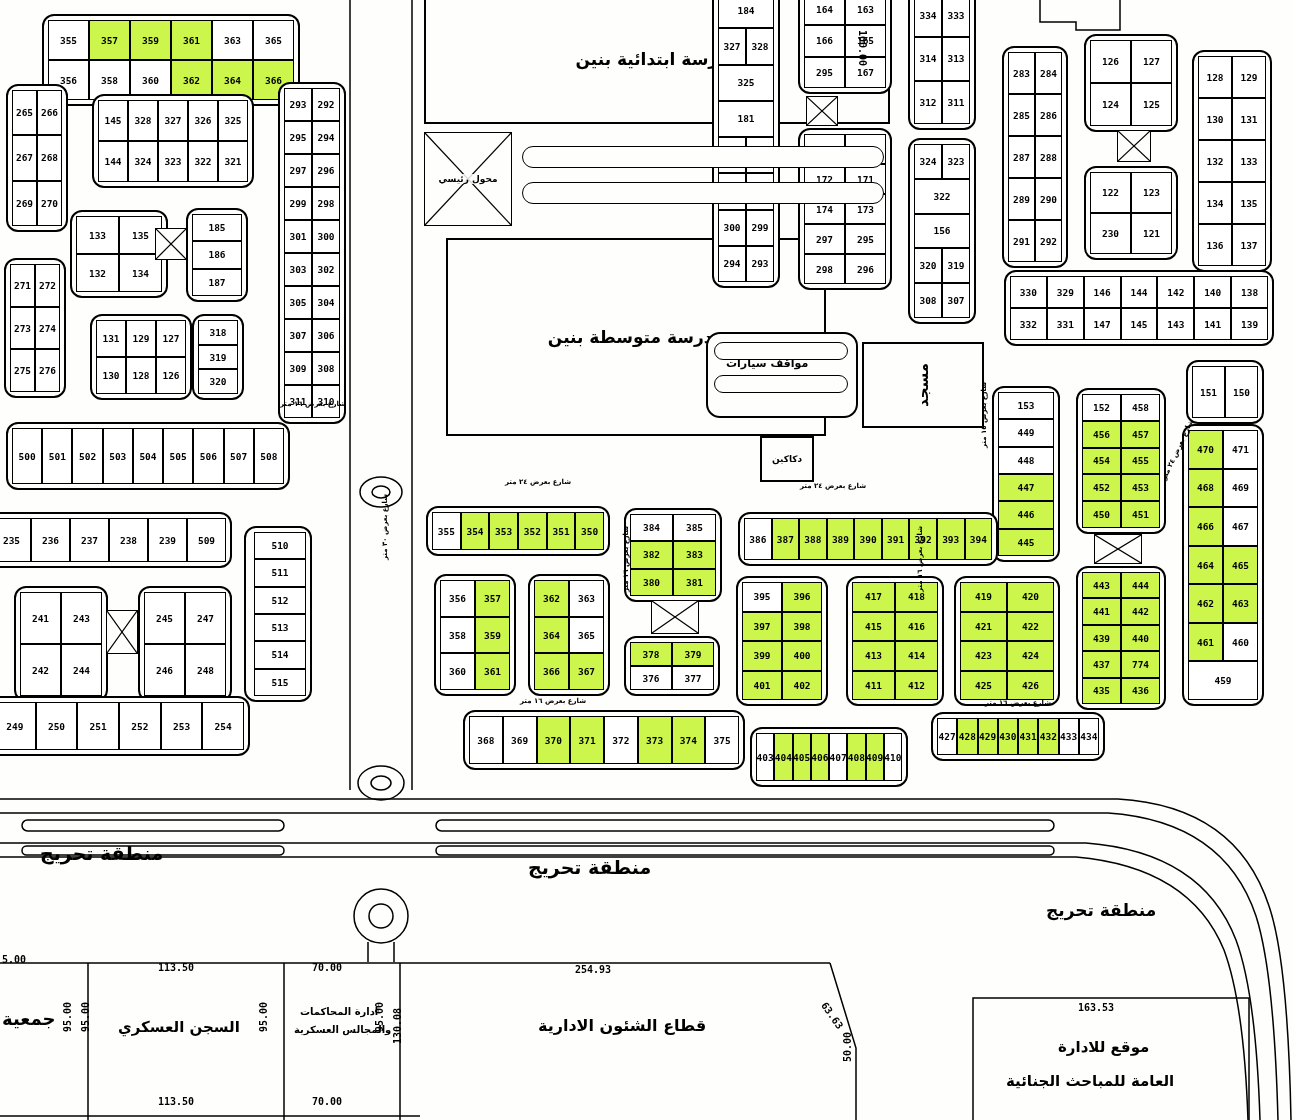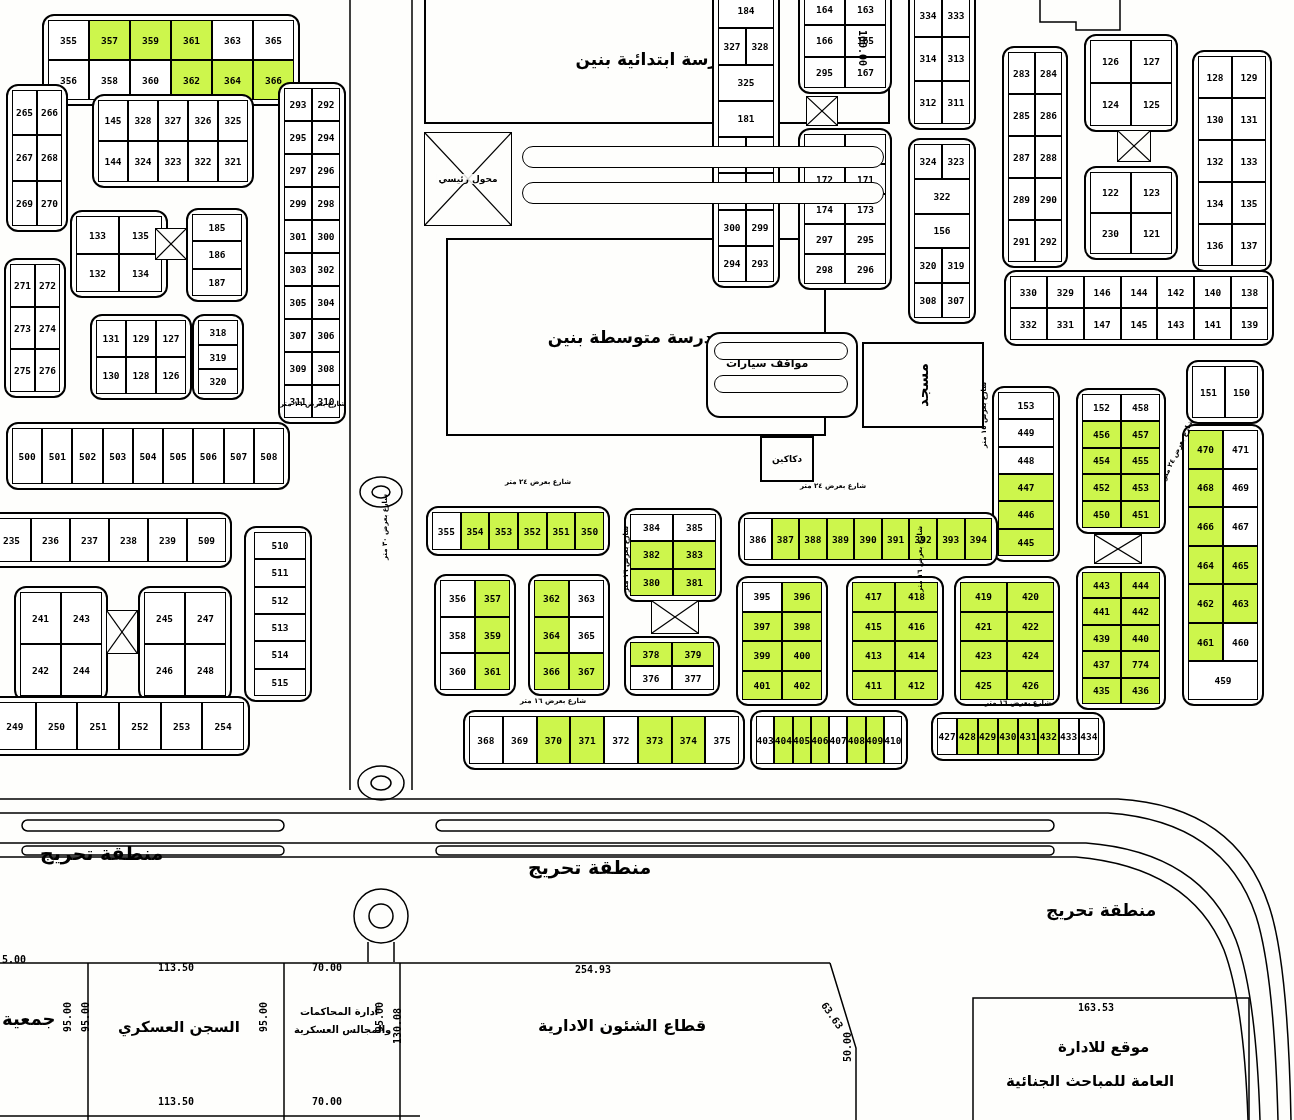--- a/index.html
+++ b/index.html
@@ -702,21 +702,21 @@
         <div class="lot">368</div>
         <div class="lot">369</div>
         <div class="lot hl">370</div>
         <div class="lot hl">371</div>
         <div class="lot">372</div>
         <div class="lot hl">373</div>
         <div class="lot hl">374</div>
         <div class="lot">375</div>
       </div>
     </div>
-    <div class="block" style="left: 750px; top: 710px; width: 158px; height: 60px;">
+    <div class="block" style="left: 750px; top: 727px; width: 158px; height: 60px;">
       <div class="lot-row">
         <div class="lot">403</div>
         <div class="lot hl">404</div>
         <div class="lot hl">405</div>
         <div class="lot hl">406</div>
         <div class="lot">407</div>
         <div class="lot hl">408</div>
         <div class="lot hl">409</div>
         <div class="lot">410</div>
       </div>

